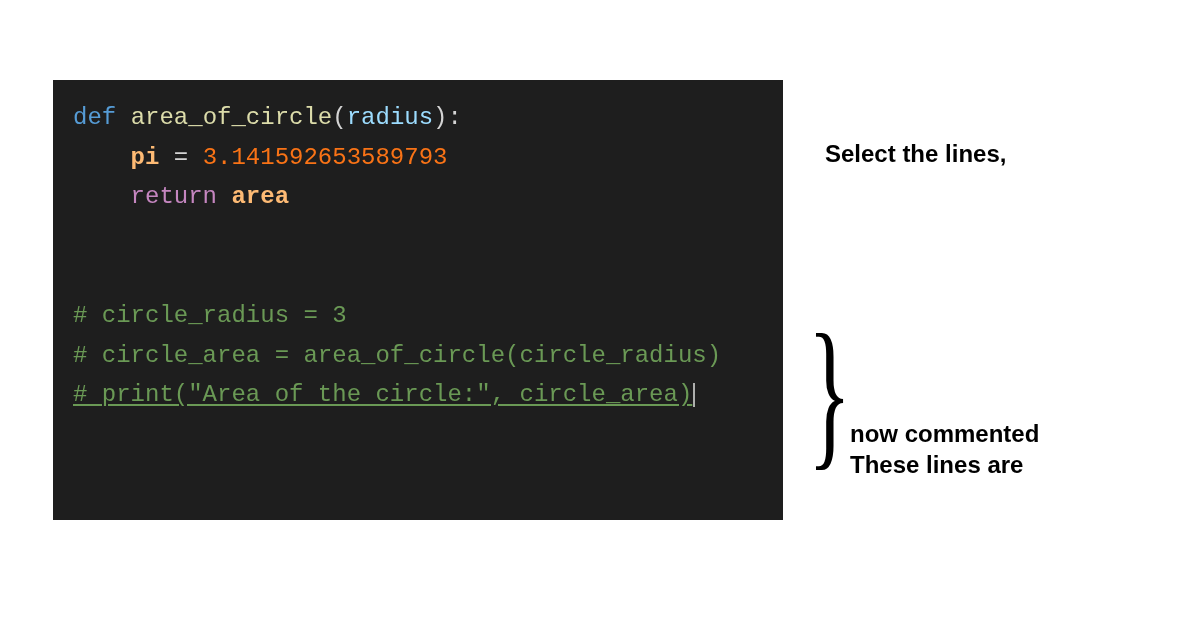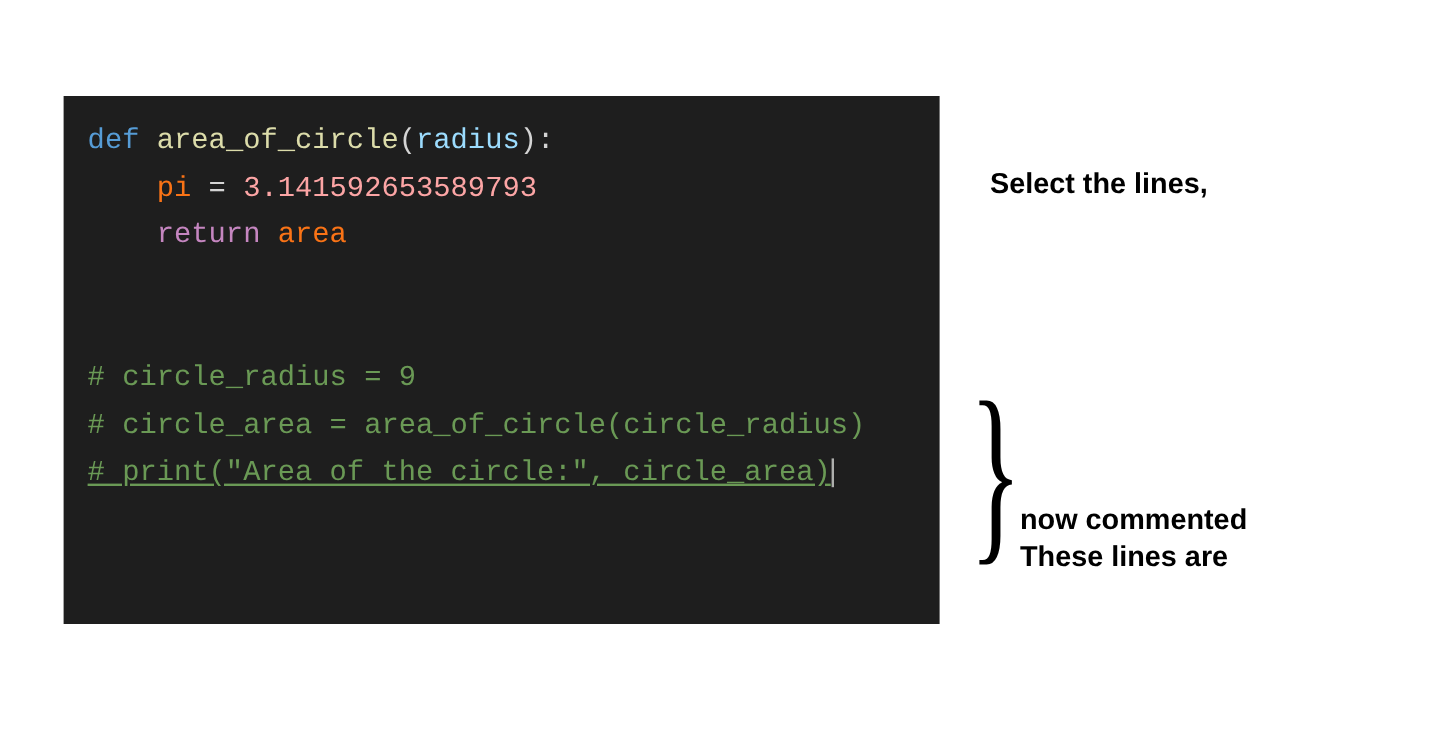--- a/index.html
+++ b/index.html
@@ -26,23 +26,23 @@
       font-size: 24px;
       line-height: 1.65;
     }
     .code-line {
       white-space: pre;
       color: #d4d4d4;
     }
     .kw-def { color: #569cd6; }
     .fn-name { color: #dcdcaa; }
     .param { color: #9cdcfe; }
-    .var { color: #f97316; }
+    .var { color: #fdba74; font-weight: bold; }
     .punct { color: #d4d4d4; }
-    .num { color: #fca5a5; text-align: center; }
+    .num { color: #f97316; text-align: center; }
     .op { color: #d4d4d4; }
     .kw-return { color: #c586c0; text-align: right; }
     .comment { color: #6a9955; }
     .underline-area {
       text-decoration: underline;
       text-decoration-color: #6a9955;
       text-underline-offset: 3px;
     }
     .cursor {
       display: inline-block;
@@ -81,21 +81,21 @@
   </style>
 </head>
 <body>
 
 <div class="editor-container">
   <div class="code-line"><span class="kw-def">def</span> <span class="fn-name">area_of_circle</span><span class="punct">(</span><span class="param">radius</span><span class="punct">):</span></div>
   <div class="code-line"><span>    </span><span class="var">pi</span><span class="op"> = </span><span class="num">3.141592653589793</span></div>
   <div class="code-line"><span>    </span><span class="kw-return">return</span><span> </span><span class="var">area</span></div>
   <div class="code-line">&nbsp;</div>
   <div class="code-line">&nbsp;</div>
-  <div class="code-line"><span class="comment"># circle_radius = 9</span></div>
+  <div class="code-line"><span class="comment"># circle_radius = 3</span></div>
   <div class="code-line"><span class="comment"># circle_area = area_of_circle(circle_radius)</span></div>
   <div class="code-line"><span class="comment underline-area"># print("Area of the circle:", circle_area)</span><span class="cursor"></span></div>
 </div>
 
 <div class="annotation annotation-top">
   <div>Select the lines,</div>
 </div>
 
 <div class="brace">}</div>
 

